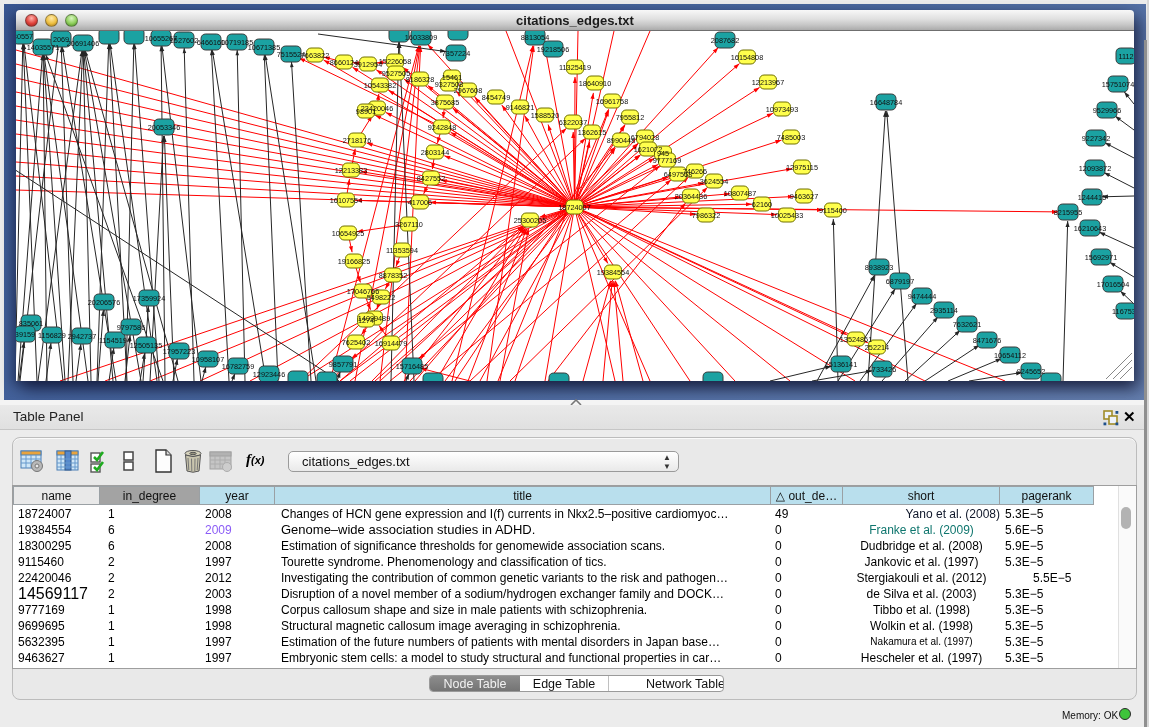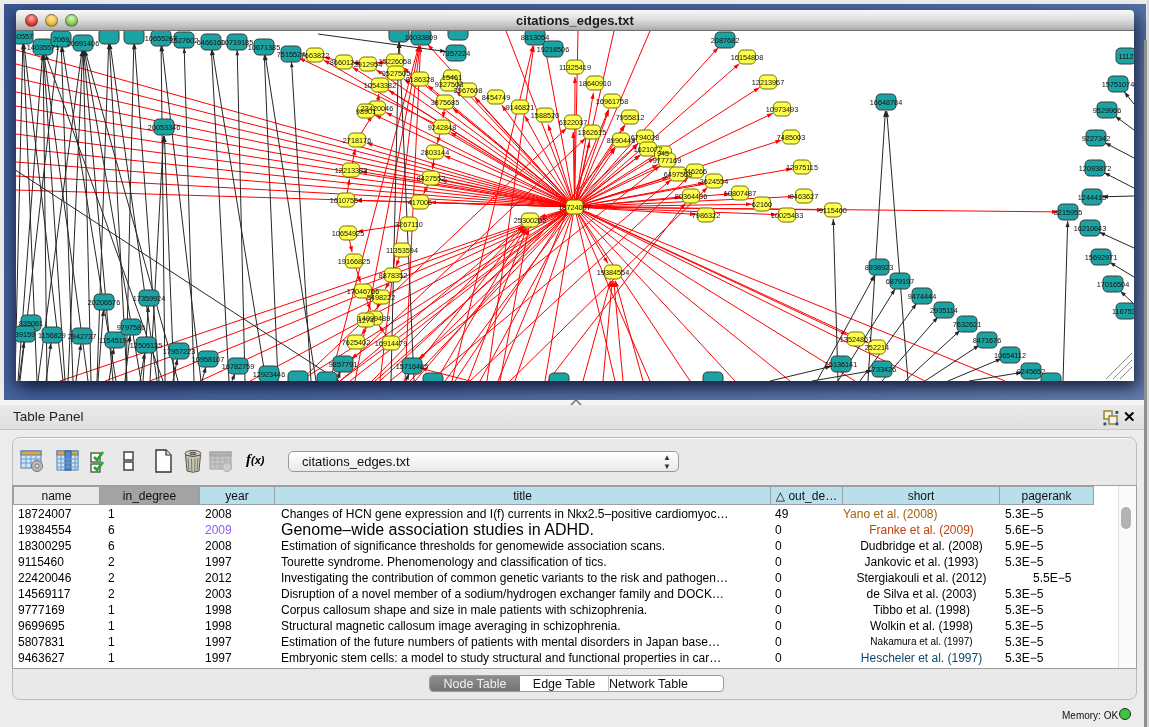--- a/index.html
+++ b/index.html
@@ -722,88 +722,88 @@
 <div style="position:absolute;left:200px;top:486px;width:75px;height:19px;background:#b9dfed;border-right:1px solid #9aa0a4;border-top:1px solid #9aa0a4;border-bottom:1px solid #9aa0a4;font-size:12px;text-align:center;line-height:19px;color:#111;box-sizing:border-box;">year</div>
 <div style="position:absolute;left:275px;top:486px;width:496px;height:19px;background:#b9dfed;border-right:1px solid #9aa0a4;border-top:1px solid #9aa0a4;border-bottom:1px solid #9aa0a4;font-size:12px;text-align:center;line-height:19px;color:#111;box-sizing:border-box;">title</div>
 <div style="position:absolute;left:771px;top:486px;width:72px;height:19px;background:#b9dfed;border-right:1px solid #9aa0a4;border-top:1px solid #9aa0a4;border-bottom:1px solid #9aa0a4;font-size:12px;text-align:center;line-height:19px;color:#111;box-sizing:border-box;">△ out_de…</div>
 <div style="position:absolute;left:843px;top:486px;width:157px;height:19px;background:#b9dfed;border-right:1px solid #9aa0a4;border-top:1px solid #9aa0a4;border-bottom:1px solid #9aa0a4;font-size:12px;text-align:center;line-height:19px;color:#111;box-sizing:border-box;">short</div>
 <div style="position:absolute;left:1000px;top:486px;width:94px;height:19px;background:#b9dfed;border-right:1px solid #9aa0a4;border-top:1px solid #9aa0a4;border-bottom:1px solid #9aa0a4;font-size:12px;text-align:center;line-height:19px;color:#111;box-sizing:border-box;">pagerank</div>
 <div style="position:absolute;left:13px;top:506px;width:87px;height:16px;font-size:12px;line-height:16px;color:#000;white-space:nowrap;overflow:hidden;padding-left:5px; box-sizing:border-box">18724007</div>
 <div style="position:absolute;left:100px;top:506px;width:100px;height:16px;font-size:12px;line-height:16px;color:#000;white-space:nowrap;overflow:hidden;padding-left:8px; box-sizing:border-box">1</div>
 <div style="position:absolute;left:200px;top:506px;width:75px;height:16px;font-size:12px;line-height:16px;color:#000;white-space:nowrap;overflow:hidden;padding-left:5px; box-sizing:border-box">2008</div>
 <div style="position:absolute;left:275px;top:506px;width:496px;height:16px;font-size:12px;line-height:16px;color:#000;white-space:nowrap;overflow:hidden;padding-left:6px; box-sizing:border-box">Changes of HCN gene expression and I(f) currents in Nkx2.5–positive cardiomyoc…</div>
 <div style="position:absolute;left:771px;top:506px;width:72px;height:16px;font-size:12px;line-height:16px;color:#000;white-space:nowrap;overflow:hidden;padding-left:4px; box-sizing:border-box">49</div>
-<div style="position:absolute;left:843px;top:506px;width:157px;height:16px;font-size:12px;line-height:16px;color:#a16207;white-space:nowrap;overflow:hidden;padding-left:0px;text-align:left; box-sizing:border-box">Yano et al. (2008)</div>
+<div style="position:absolute;left:843px;top:506px;width:157px;height:16px;font-size:12px;line-height:16px;color:#0f172a;white-space:nowrap;overflow:hidden;padding-left:0px;text-align:right; box-sizing:border-box">Yano et al. (2008)</div>
 <div style="position:absolute;left:1000px;top:506px;width:94px;height:16px;font-size:12px;line-height:16px;color:#000;white-space:nowrap;overflow:hidden;padding-left:5px; box-sizing:border-box">5.3E−5</div>
 <div style="position:absolute;left:13px;top:522px;width:87px;height:16px;font-size:12px;line-height:16px;color:#000;white-space:nowrap;overflow:hidden;padding-left:5px; box-sizing:border-box">19384554</div>
 <div style="position:absolute;left:100px;top:522px;width:100px;height:16px;font-size:12px;line-height:16px;color:#000;white-space:nowrap;overflow:hidden;padding-left:8px; box-sizing:border-box">6</div>
 <div style="position:absolute;left:200px;top:522px;width:75px;height:16px;font-size:12px;line-height:16px;color:#8b5cf6;white-space:nowrap;overflow:hidden;padding-left:5px; box-sizing:border-box">2009</div>
-<div style="position:absolute;left:275px;top:522px;width:496px;height:16px;font-size:16px;line-height:16px;color:#000;white-space:nowrap;overflow:hidden;padding-left:6px; box-sizing:border-box">Genome–wide association studies in ADHD.</div>
+<div style="position:absolute;left:275px;top:522px;width:496px;height:16px;font-size:13px;line-height:16px;color:#000;white-space:nowrap;overflow:hidden;padding-left:6px; box-sizing:border-box">Genome–wide association studies in ADHD.</div>
 <div style="position:absolute;left:771px;top:522px;width:72px;height:16px;font-size:12px;line-height:16px;color:#000;white-space:nowrap;overflow:hidden;padding-left:4px; box-sizing:border-box">0</div>
-<div style="position:absolute;left:843px;top:522px;width:157px;height:16px;font-size:12px;line-height:16px;color:#c2410c;white-space:nowrap;overflow:hidden;padding-left:0px;text-align:center; box-sizing:border-box">Franke et al. (2009)</div>
+<div style="position:absolute;left:843px;top:522px;width:157px;height:16px;font-size:12px;line-height:16px;color:#0f766e;white-space:nowrap;overflow:hidden;padding-left:0px;text-align:center; box-sizing:border-box">Franke et al. (2009)</div>
 <div style="position:absolute;left:1000px;top:522px;width:94px;height:16px;font-size:12px;line-height:16px;color:#000;white-space:nowrap;overflow:hidden;padding-left:5px; box-sizing:border-box">5.6E−5</div>
 <div style="position:absolute;left:13px;top:538px;width:87px;height:16px;font-size:12px;line-height:16px;color:#000;white-space:nowrap;overflow:hidden;padding-left:5px; box-sizing:border-box">18300295</div>
 <div style="position:absolute;left:100px;top:538px;width:100px;height:16px;font-size:12px;line-height:16px;color:#000;white-space:nowrap;overflow:hidden;padding-left:8px; box-sizing:border-box">6</div>
 <div style="position:absolute;left:200px;top:538px;width:75px;height:16px;font-size:12px;line-height:16px;color:#000;white-space:nowrap;overflow:hidden;padding-left:5px; box-sizing:border-box">2008</div>
 <div style="position:absolute;left:275px;top:538px;width:496px;height:16px;font-size:12px;line-height:16px;color:#000;white-space:nowrap;overflow:hidden;padding-left:6px; box-sizing:border-box">Estimation of significance thresholds for genomewide association scans.</div>
 <div style="position:absolute;left:771px;top:538px;width:72px;height:16px;font-size:12px;line-height:16px;color:#000;white-space:nowrap;overflow:hidden;padding-left:4px; box-sizing:border-box">0</div>
 <div style="position:absolute;left:843px;top:538px;width:157px;height:16px;font-size:12px;line-height:16px;color:#000;white-space:nowrap;overflow:hidden;padding-left:0px;text-align:center; box-sizing:border-box">Dudbridge et al. (2008)</div>
 <div style="position:absolute;left:1000px;top:538px;width:94px;height:16px;font-size:12px;line-height:16px;color:#000;white-space:nowrap;overflow:hidden;padding-left:5px; box-sizing:border-box">5.9E−5</div>
 <div style="position:absolute;left:13px;top:554px;width:87px;height:16px;font-size:12px;line-height:16px;color:#000;white-space:nowrap;overflow:hidden;padding-left:5px; box-sizing:border-box">9115460</div>
 <div style="position:absolute;left:100px;top:554px;width:100px;height:16px;font-size:12px;line-height:16px;color:#000;white-space:nowrap;overflow:hidden;padding-left:8px; box-sizing:border-box">2</div>
 <div style="position:absolute;left:200px;top:554px;width:75px;height:16px;font-size:12px;line-height:16px;color:#000;white-space:nowrap;overflow:hidden;padding-left:5px; box-sizing:border-box">1997</div>
 <div style="position:absolute;left:275px;top:554px;width:496px;height:16px;font-size:12px;line-height:16px;color:#000;white-space:nowrap;overflow:hidden;padding-left:6px; box-sizing:border-box">Tourette syndrome. Phenomenology and classification of tics.</div>
 <div style="position:absolute;left:771px;top:554px;width:72px;height:16px;font-size:12px;line-height:16px;color:#000;white-space:nowrap;overflow:hidden;padding-left:4px; box-sizing:border-box">0</div>
-<div style="position:absolute;left:843px;top:554px;width:157px;height:16px;font-size:12px;line-height:16px;color:#000;white-space:nowrap;overflow:hidden;padding-left:0px;text-align:center; box-sizing:border-box">Jankovic et al. (1993)</div>
+<div style="position:absolute;left:843px;top:554px;width:157px;height:16px;font-size:12px;line-height:16px;color:#000;white-space:nowrap;overflow:hidden;padding-left:0px;text-align:center; box-sizing:border-box">Jankovic et al. (1997)</div>
 <div style="position:absolute;left:1000px;top:554px;width:94px;height:16px;font-size:12px;line-height:16px;color:#000;white-space:nowrap;overflow:hidden;padding-left:5px; box-sizing:border-box">5.3E−5</div>
 <div style="position:absolute;left:13px;top:570px;width:87px;height:16px;font-size:12px;line-height:16px;color:#000;white-space:nowrap;overflow:hidden;padding-left:5px; box-sizing:border-box">22420046</div>
 <div style="position:absolute;left:100px;top:570px;width:100px;height:16px;font-size:12px;line-height:16px;color:#000;white-space:nowrap;overflow:hidden;padding-left:8px; box-sizing:border-box">2</div>
 <div style="position:absolute;left:200px;top:570px;width:75px;height:16px;font-size:12px;line-height:16px;color:#000;white-space:nowrap;overflow:hidden;padding-left:5px; box-sizing:border-box">2012</div>
 <div style="position:absolute;left:275px;top:570px;width:496px;height:16px;font-size:12px;line-height:16px;color:#000;white-space:nowrap;overflow:hidden;padding-left:6px; box-sizing:border-box">Investigating the contribution of common genetic variants to the risk and pathogen…</div>
 <div style="position:absolute;left:771px;top:570px;width:72px;height:16px;font-size:12px;line-height:16px;color:#000;white-space:nowrap;overflow:hidden;padding-left:4px; box-sizing:border-box">0</div>
 <div style="position:absolute;left:843px;top:570px;width:157px;height:16px;font-size:12px;line-height:16px;color:#000;white-space:nowrap;overflow:hidden;padding-left:0px;text-align:center; box-sizing:border-box">Stergiakouli et al. (2012)</div>
 <div style="position:absolute;left:1028px;top:570px;width:94px;height:16px;font-size:12px;line-height:16px;color:#000;white-space:nowrap;overflow:hidden;padding-left:5px; box-sizing:border-box">5.5E−5</div>
-<div style="position:absolute;left:13px;top:586px;width:87px;height:16px;font-size:12px;line-height:16px;color:#000;white-space:nowrap;overflow:hidden;padding-left:5px; box-sizing:border-box">14569117</div>
+<div style="position:absolute;left:13px;top:586px;width:87px;height:16px;font-size:16px;line-height:16px;color:#000;white-space:nowrap;overflow:hidden;padding-left:5px; box-sizing:border-box">14569117</div>
 <div style="position:absolute;left:100px;top:586px;width:100px;height:16px;font-size:12px;line-height:16px;color:#000;white-space:nowrap;overflow:hidden;padding-left:8px; box-sizing:border-box">2</div>
 <div style="position:absolute;left:200px;top:586px;width:75px;height:16px;font-size:12px;line-height:16px;color:#000;white-space:nowrap;overflow:hidden;padding-left:5px; box-sizing:border-box">2003</div>
 <div style="position:absolute;left:275px;top:586px;width:496px;height:16px;font-size:12px;line-height:16px;color:#000;white-space:nowrap;overflow:hidden;padding-left:6px; box-sizing:border-box">Disruption of a novel member of a sodium/hydrogen exchanger family and DOCK…</div>
 <div style="position:absolute;left:771px;top:586px;width:72px;height:16px;font-size:12px;line-height:16px;color:#000;white-space:nowrap;overflow:hidden;padding-left:4px; box-sizing:border-box">0</div>
 <div style="position:absolute;left:843px;top:586px;width:157px;height:16px;font-size:12px;line-height:16px;color:#000;white-space:nowrap;overflow:hidden;padding-left:0px;text-align:center; box-sizing:border-box">de Silva et al. (2003)</div>
 <div style="position:absolute;left:1000px;top:586px;width:94px;height:16px;font-size:12px;line-height:16px;color:#000;white-space:nowrap;overflow:hidden;padding-left:5px; box-sizing:border-box">5.3E−5</div>
 <div style="position:absolute;left:13px;top:602px;width:87px;height:16px;font-size:12px;line-height:16px;color:#000;white-space:nowrap;overflow:hidden;padding-left:5px; box-sizing:border-box">9777169</div>
 <div style="position:absolute;left:100px;top:602px;width:100px;height:16px;font-size:12px;line-height:16px;color:#000;white-space:nowrap;overflow:hidden;padding-left:8px; box-sizing:border-box">1</div>
 <div style="position:absolute;left:200px;top:602px;width:75px;height:16px;font-size:12px;line-height:16px;color:#000;white-space:nowrap;overflow:hidden;padding-left:5px; box-sizing:border-box">1998</div>
 <div style="position:absolute;left:275px;top:602px;width:496px;height:16px;font-size:12px;line-height:16px;color:#000;white-space:nowrap;overflow:hidden;padding-left:6px; box-sizing:border-box">Corpus callosum shape and size in male patients with schizophrenia.</div>
 <div style="position:absolute;left:771px;top:602px;width:72px;height:16px;font-size:12px;line-height:16px;color:#000;white-space:nowrap;overflow:hidden;padding-left:4px; box-sizing:border-box">0</div>
 <div style="position:absolute;left:843px;top:602px;width:157px;height:16px;font-size:12px;line-height:16px;color:#000;white-space:nowrap;overflow:hidden;padding-left:0px;text-align:center; box-sizing:border-box">Tibbo et al. (1998)</div>
 <div style="position:absolute;left:1000px;top:602px;width:94px;height:16px;font-size:12px;line-height:16px;color:#000;white-space:nowrap;overflow:hidden;padding-left:5px; box-sizing:border-box">5.3E−5</div>
 <div style="position:absolute;left:13px;top:618px;width:87px;height:16px;font-size:12px;line-height:16px;color:#000;white-space:nowrap;overflow:hidden;padding-left:5px; box-sizing:border-box">9699695</div>
 <div style="position:absolute;left:100px;top:618px;width:100px;height:16px;font-size:12px;line-height:16px;color:#000;white-space:nowrap;overflow:hidden;padding-left:8px; box-sizing:border-box">1</div>
 <div style="position:absolute;left:200px;top:618px;width:75px;height:16px;font-size:12px;line-height:16px;color:#000;white-space:nowrap;overflow:hidden;padding-left:5px; box-sizing:border-box">1998</div>
 <div style="position:absolute;left:275px;top:618px;width:496px;height:16px;font-size:12px;line-height:16px;color:#000;white-space:nowrap;overflow:hidden;padding-left:6px; box-sizing:border-box">Structural magnetic callosum image averaging in schizophrenia.</div>
 <div style="position:absolute;left:771px;top:618px;width:72px;height:16px;font-size:12px;line-height:16px;color:#000;white-space:nowrap;overflow:hidden;padding-left:4px; box-sizing:border-box">0</div>
 <div style="position:absolute;left:843px;top:618px;width:157px;height:16px;font-size:12px;line-height:16px;color:#000;white-space:nowrap;overflow:hidden;padding-left:0px;text-align:center; box-sizing:border-box">Wolkin et al. (1998)</div>
 <div style="position:absolute;left:1000px;top:618px;width:94px;height:16px;font-size:12px;line-height:16px;color:#000;white-space:nowrap;overflow:hidden;padding-left:5px; box-sizing:border-box">5.3E−5</div>
-<div style="position:absolute;left:13px;top:634px;width:87px;height:16px;font-size:12px;line-height:16px;color:#000;white-space:nowrap;overflow:hidden;padding-left:5px; box-sizing:border-box">5807831</div>
+<div style="position:absolute;left:13px;top:634px;width:87px;height:16px;font-size:12px;line-height:16px;color:#000;white-space:nowrap;overflow:hidden;padding-left:5px; box-sizing:border-box">5632395</div>
 <div style="position:absolute;left:100px;top:634px;width:100px;height:16px;font-size:12px;line-height:16px;color:#000;white-space:nowrap;overflow:hidden;padding-left:8px; box-sizing:border-box">1</div>
 <div style="position:absolute;left:200px;top:634px;width:75px;height:16px;font-size:12px;line-height:16px;color:#000;white-space:nowrap;overflow:hidden;padding-left:5px; box-sizing:border-box">1997</div>
 <div style="position:absolute;left:275px;top:634px;width:496px;height:16px;font-size:12px;line-height:16px;color:#000;white-space:nowrap;overflow:hidden;padding-left:6px; box-sizing:border-box">Estimation of the future numbers of patients with mental disorders in Japan base…</div>
 <div style="position:absolute;left:771px;top:634px;width:72px;height:16px;font-size:12px;line-height:16px;color:#000;white-space:nowrap;overflow:hidden;padding-left:4px; box-sizing:border-box">0</div>
 <div style="position:absolute;left:843px;top:634px;width:157px;height:16px;font-size:10px;line-height:16px;color:#000;white-space:nowrap;overflow:hidden;padding-left:0px;text-align:center; box-sizing:border-box">Nakamura et al. (1997)</div>
 <div style="position:absolute;left:1000px;top:634px;width:94px;height:16px;font-size:12px;line-height:16px;color:#000;white-space:nowrap;overflow:hidden;padding-left:5px; box-sizing:border-box">5.3E−5</div>
 <div style="position:absolute;left:13px;top:650px;width:87px;height:16px;font-size:12px;line-height:16px;color:#000;white-space:nowrap;overflow:hidden;padding-left:5px; box-sizing:border-box">9463627</div>
 <div style="position:absolute;left:100px;top:650px;width:100px;height:16px;font-size:12px;line-height:16px;color:#000;white-space:nowrap;overflow:hidden;padding-left:8px; box-sizing:border-box">1</div>
 <div style="position:absolute;left:200px;top:650px;width:75px;height:16px;font-size:12px;line-height:16px;color:#000;white-space:nowrap;overflow:hidden;padding-left:5px; box-sizing:border-box">1997</div>
 <div style="position:absolute;left:275px;top:650px;width:496px;height:16px;font-size:12px;line-height:16px;color:#000;white-space:nowrap;overflow:hidden;padding-left:6px; box-sizing:border-box">Embryonic stem cells: a model to study structural and functional properties in car…</div>
 <div style="position:absolute;left:771px;top:650px;width:72px;height:16px;font-size:12px;line-height:16px;color:#000;white-space:nowrap;overflow:hidden;padding-left:4px; box-sizing:border-box">0</div>
-<div style="position:absolute;left:843px;top:650px;width:157px;height:16px;font-size:12px;line-height:16px;color:#0c4a6e;white-space:nowrap;overflow:hidden;padding-left:0px;text-align:center; box-sizing:border-box">Hescheler et al. (1997)</div>
+<div style="position:absolute;left:843px;top:650px;width:157px;height:16px;font-size:12px;line-height:16px;color:#000000;white-space:nowrap;overflow:hidden;padding-left:0px;text-align:center; box-sizing:border-box">Hescheler et al. (1997)</div>
 <div style="position:absolute;left:1000px;top:650px;width:94px;height:16px;font-size:12px;line-height:16px;color:#000;white-space:nowrap;overflow:hidden;padding-left:5px; box-sizing:border-box">5.3E−5</div>
 <div style="position:absolute;left:1118px;top:486px;width:18px;height:182px;background:#fafafa;border-left:1px solid #e0e0e0;box-sizing:border-box"></div>
 <div style="position:absolute;left:1121px;top:507px;width:10px;height:22px;background:#b3b3b3;border-radius:5px"></div>
 
 <div style="position:absolute;left:429px;top:675px;width:295px;height:17px;border:1px solid #9a9a9a;border-radius:4px;background:#ffffff;box-sizing:border-box;overflow:hidden">
  <div style="position:absolute;left:0;top:0;width:90px;height:100%;background:linear-gradient(#8d8d8d,#747474);color:#f2f2f2;font-size:12.5px;text-align:center;line-height:16px">Node Table</div>
  <div style="position:absolute;left:90px;top:0;width:89px;height:100%;color:#111;font-size:12.5px;text-align:center;line-height:16px;border-right:1px solid #c0c0c0;box-sizing:border-box">Edge Table</div>
- <div style="position:absolute;left:179px;top:0;width:116px;height:100%;color:#111;font-size:12.5px;text-align:left;line-height:16px">Network Table</div>
+ <div style="position:absolute;left:179px;top:0;width:116px;height:100%;color:#111;font-size:12.5px;text-align:right;line-height:16px">Network Table</div>
 </div>
 <div style="position:absolute;left:1062px;top:710px;font-size:10px;color:#111">Memory: OK</div>
 <div style="position:absolute;left:1119px;top:708px;width:12px;height:12px;border-radius:50%;background:#3ec43a;border:1.5px solid #2a2a2a;box-sizing:border-box"></div>
 <div style="position:absolute;left:1144px;top:40px;width:3px;height:687px;background:#8f8f8f"></div>
 <div style="position:absolute;left:1147px;top:0px;width:2px;height:727px;background:#d7d7d7"></div>
 </body></html>

